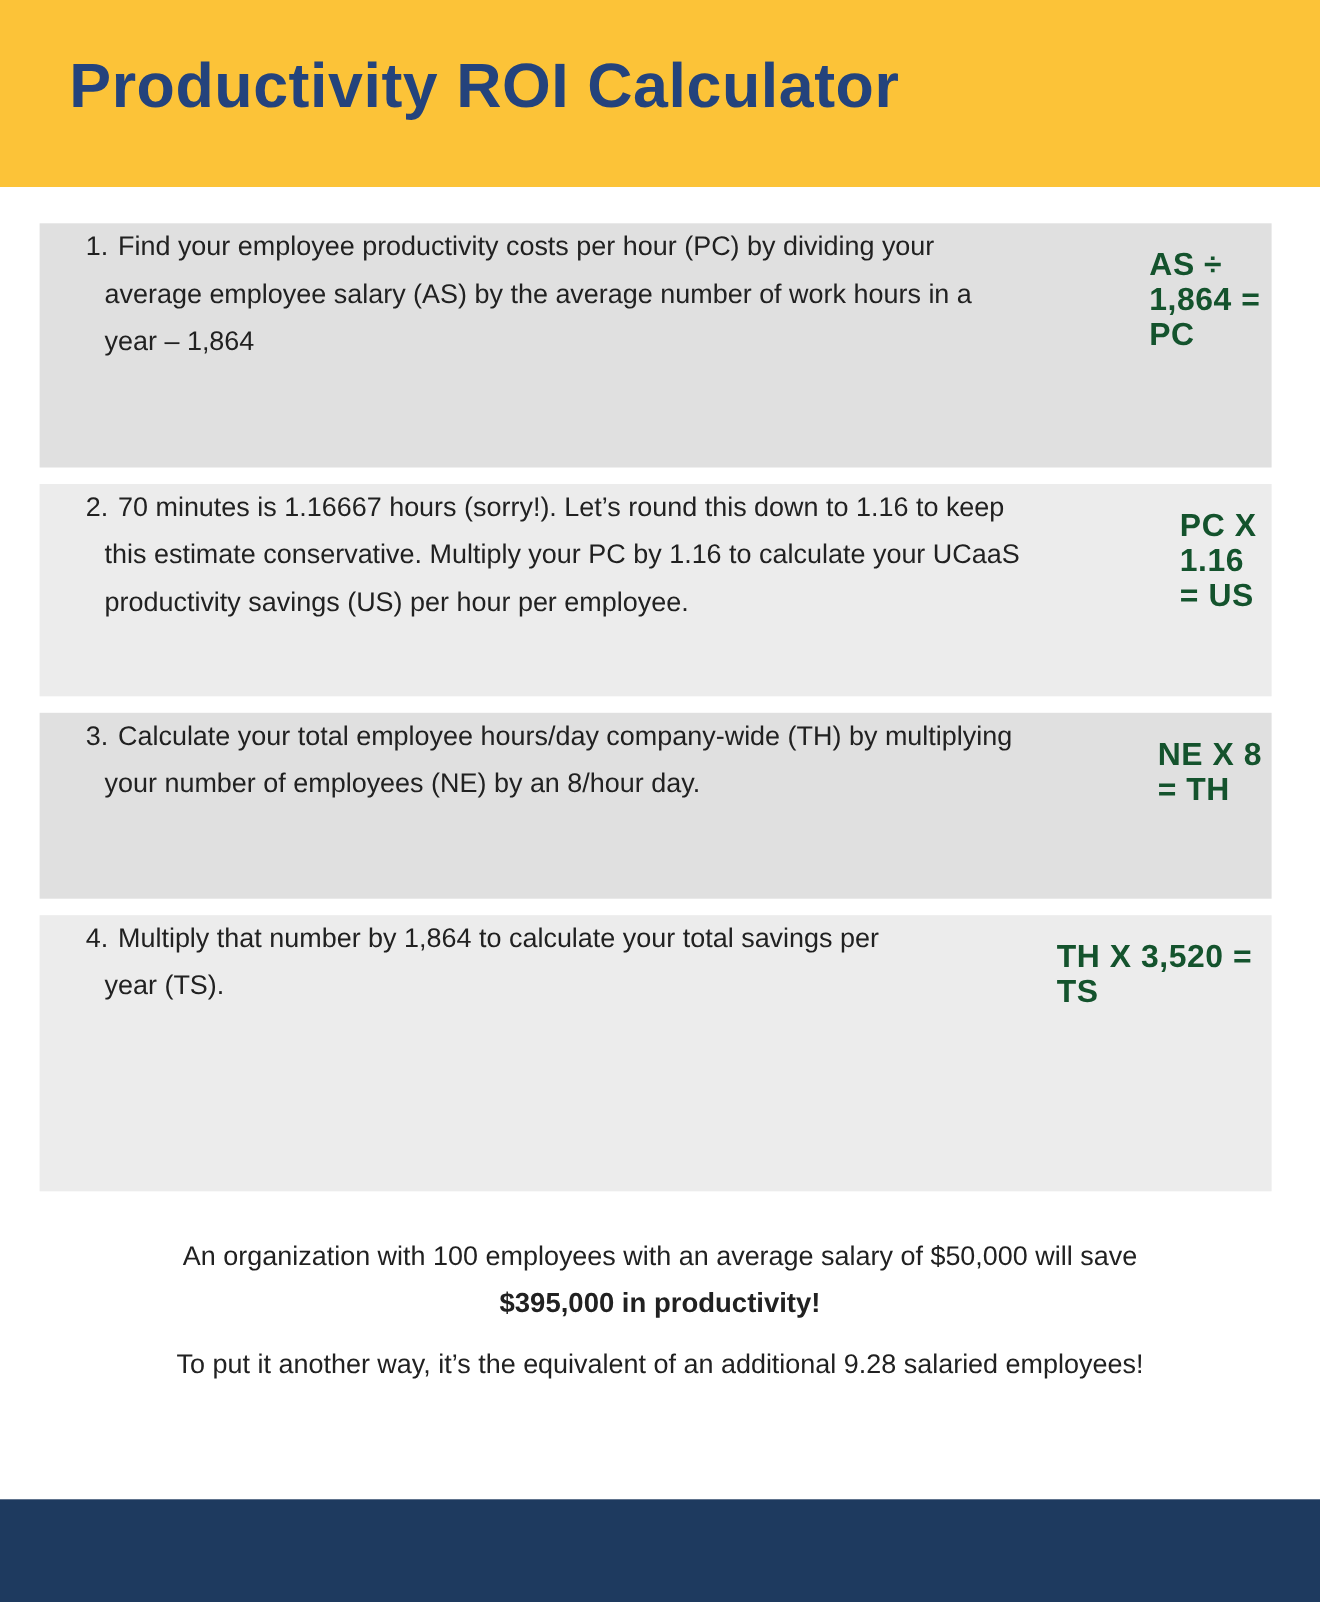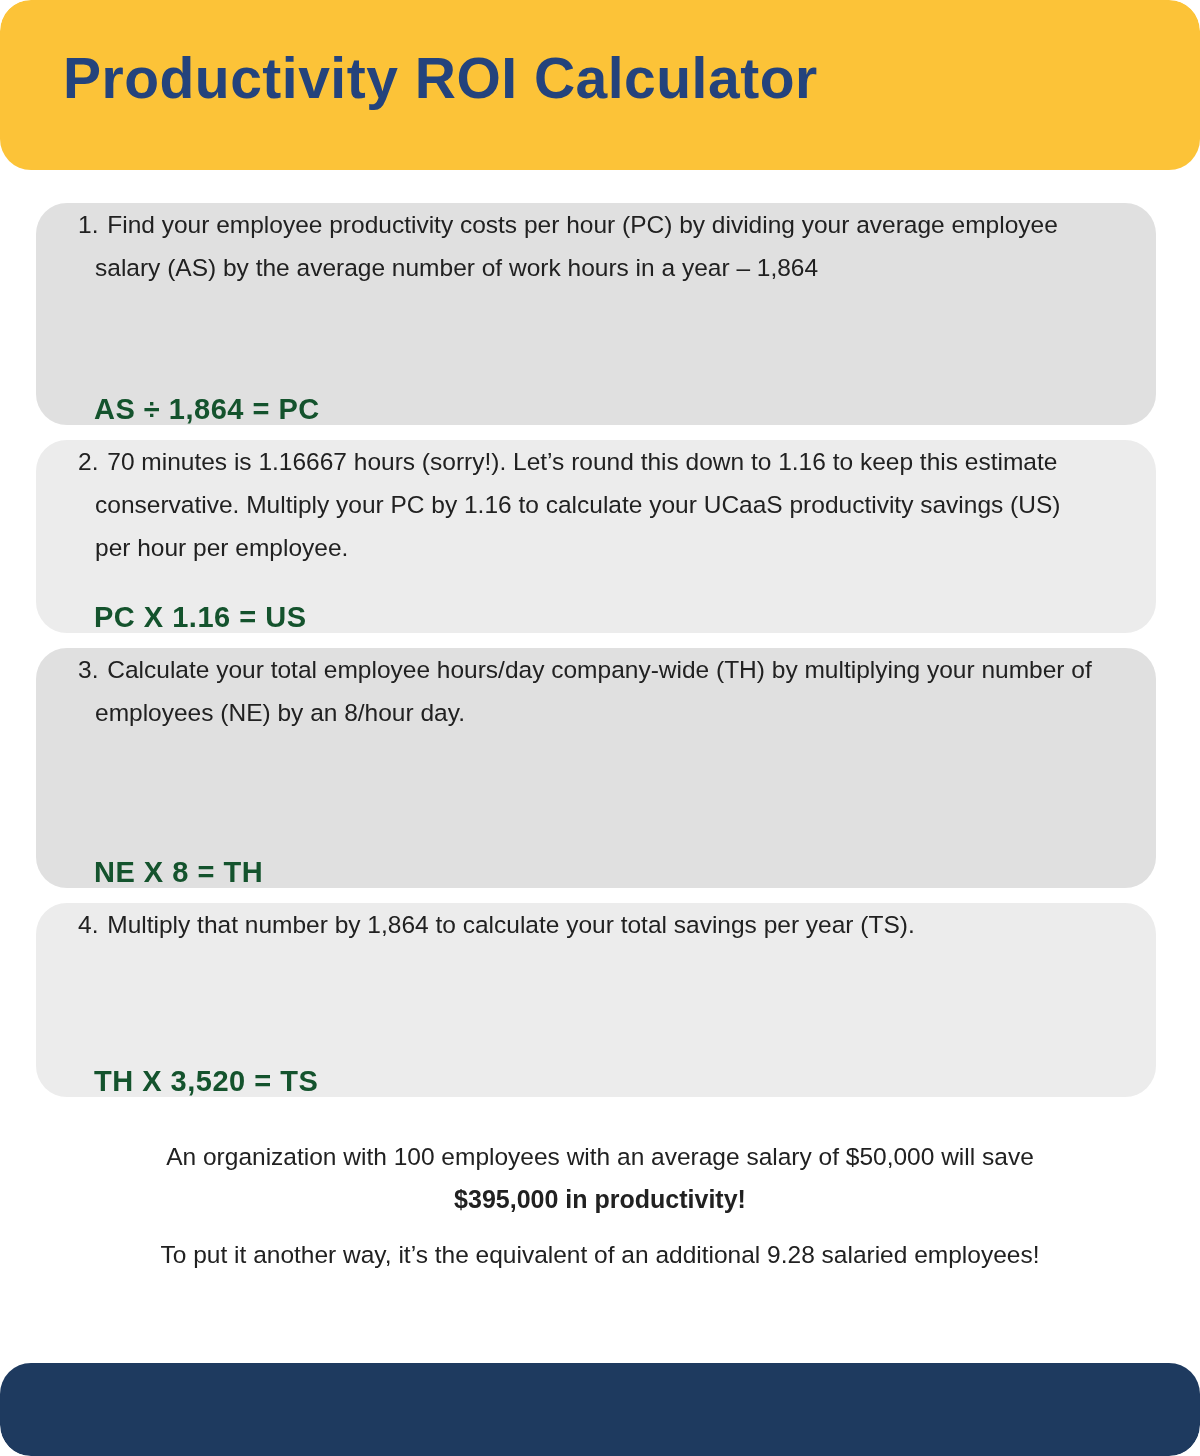--- a/index.html
+++ b/index.html
@@ -1,15 +1,15 @@
 <!DOCTYPE html>
 <html><head>
 <meta charset="utf-8">
 <style>
-  * { box-sizing: border-box; border-radius: 31px; }
+  * { box-sizing: border-box; }
   html, body { margin: 0; padding: 0; }
   body {
     width: 1200px;
     height: 1456px;
     position: relative;
     background: #ffffff;
     font-family: "Liberation Sans", sans-serif;
     color: #212121;
     overflow: hidden;
   }
@@ -27,29 +27,29 @@
     color: #24437c;
     letter-spacing: 0.5px;
   }
   .steps {
     padding-top: 33px;
   }
   .step {
     width: 1120px;
     margin: 0 0 15px 36px;
     display: flex;
-    flex-direction: column;
+    flex-direction: row;
     justify-content: space-between;
   }
   .step.dark  { background: #e0e0e0; }
   .step.light { background: #ececec; }
   .step-1 { height: 222px; }
   .step-2 { height: 193px; }
-  .step-3 { height: 240px; }
-  .step-4 { height: 194px; gap: 36px; }
+  .step-3 { height: 169px; }
+  .step-4 { height: 251px; gap: 36px; }
   .step-text {
     margin: 0;
     padding-left: 59px;
     padding-right: 58px;
     text-indent: -17px;
     font-size: 24.5px;
     line-height: 43px;
     color: #212121;
   }
   .step-num { margin-right: 2px; }

